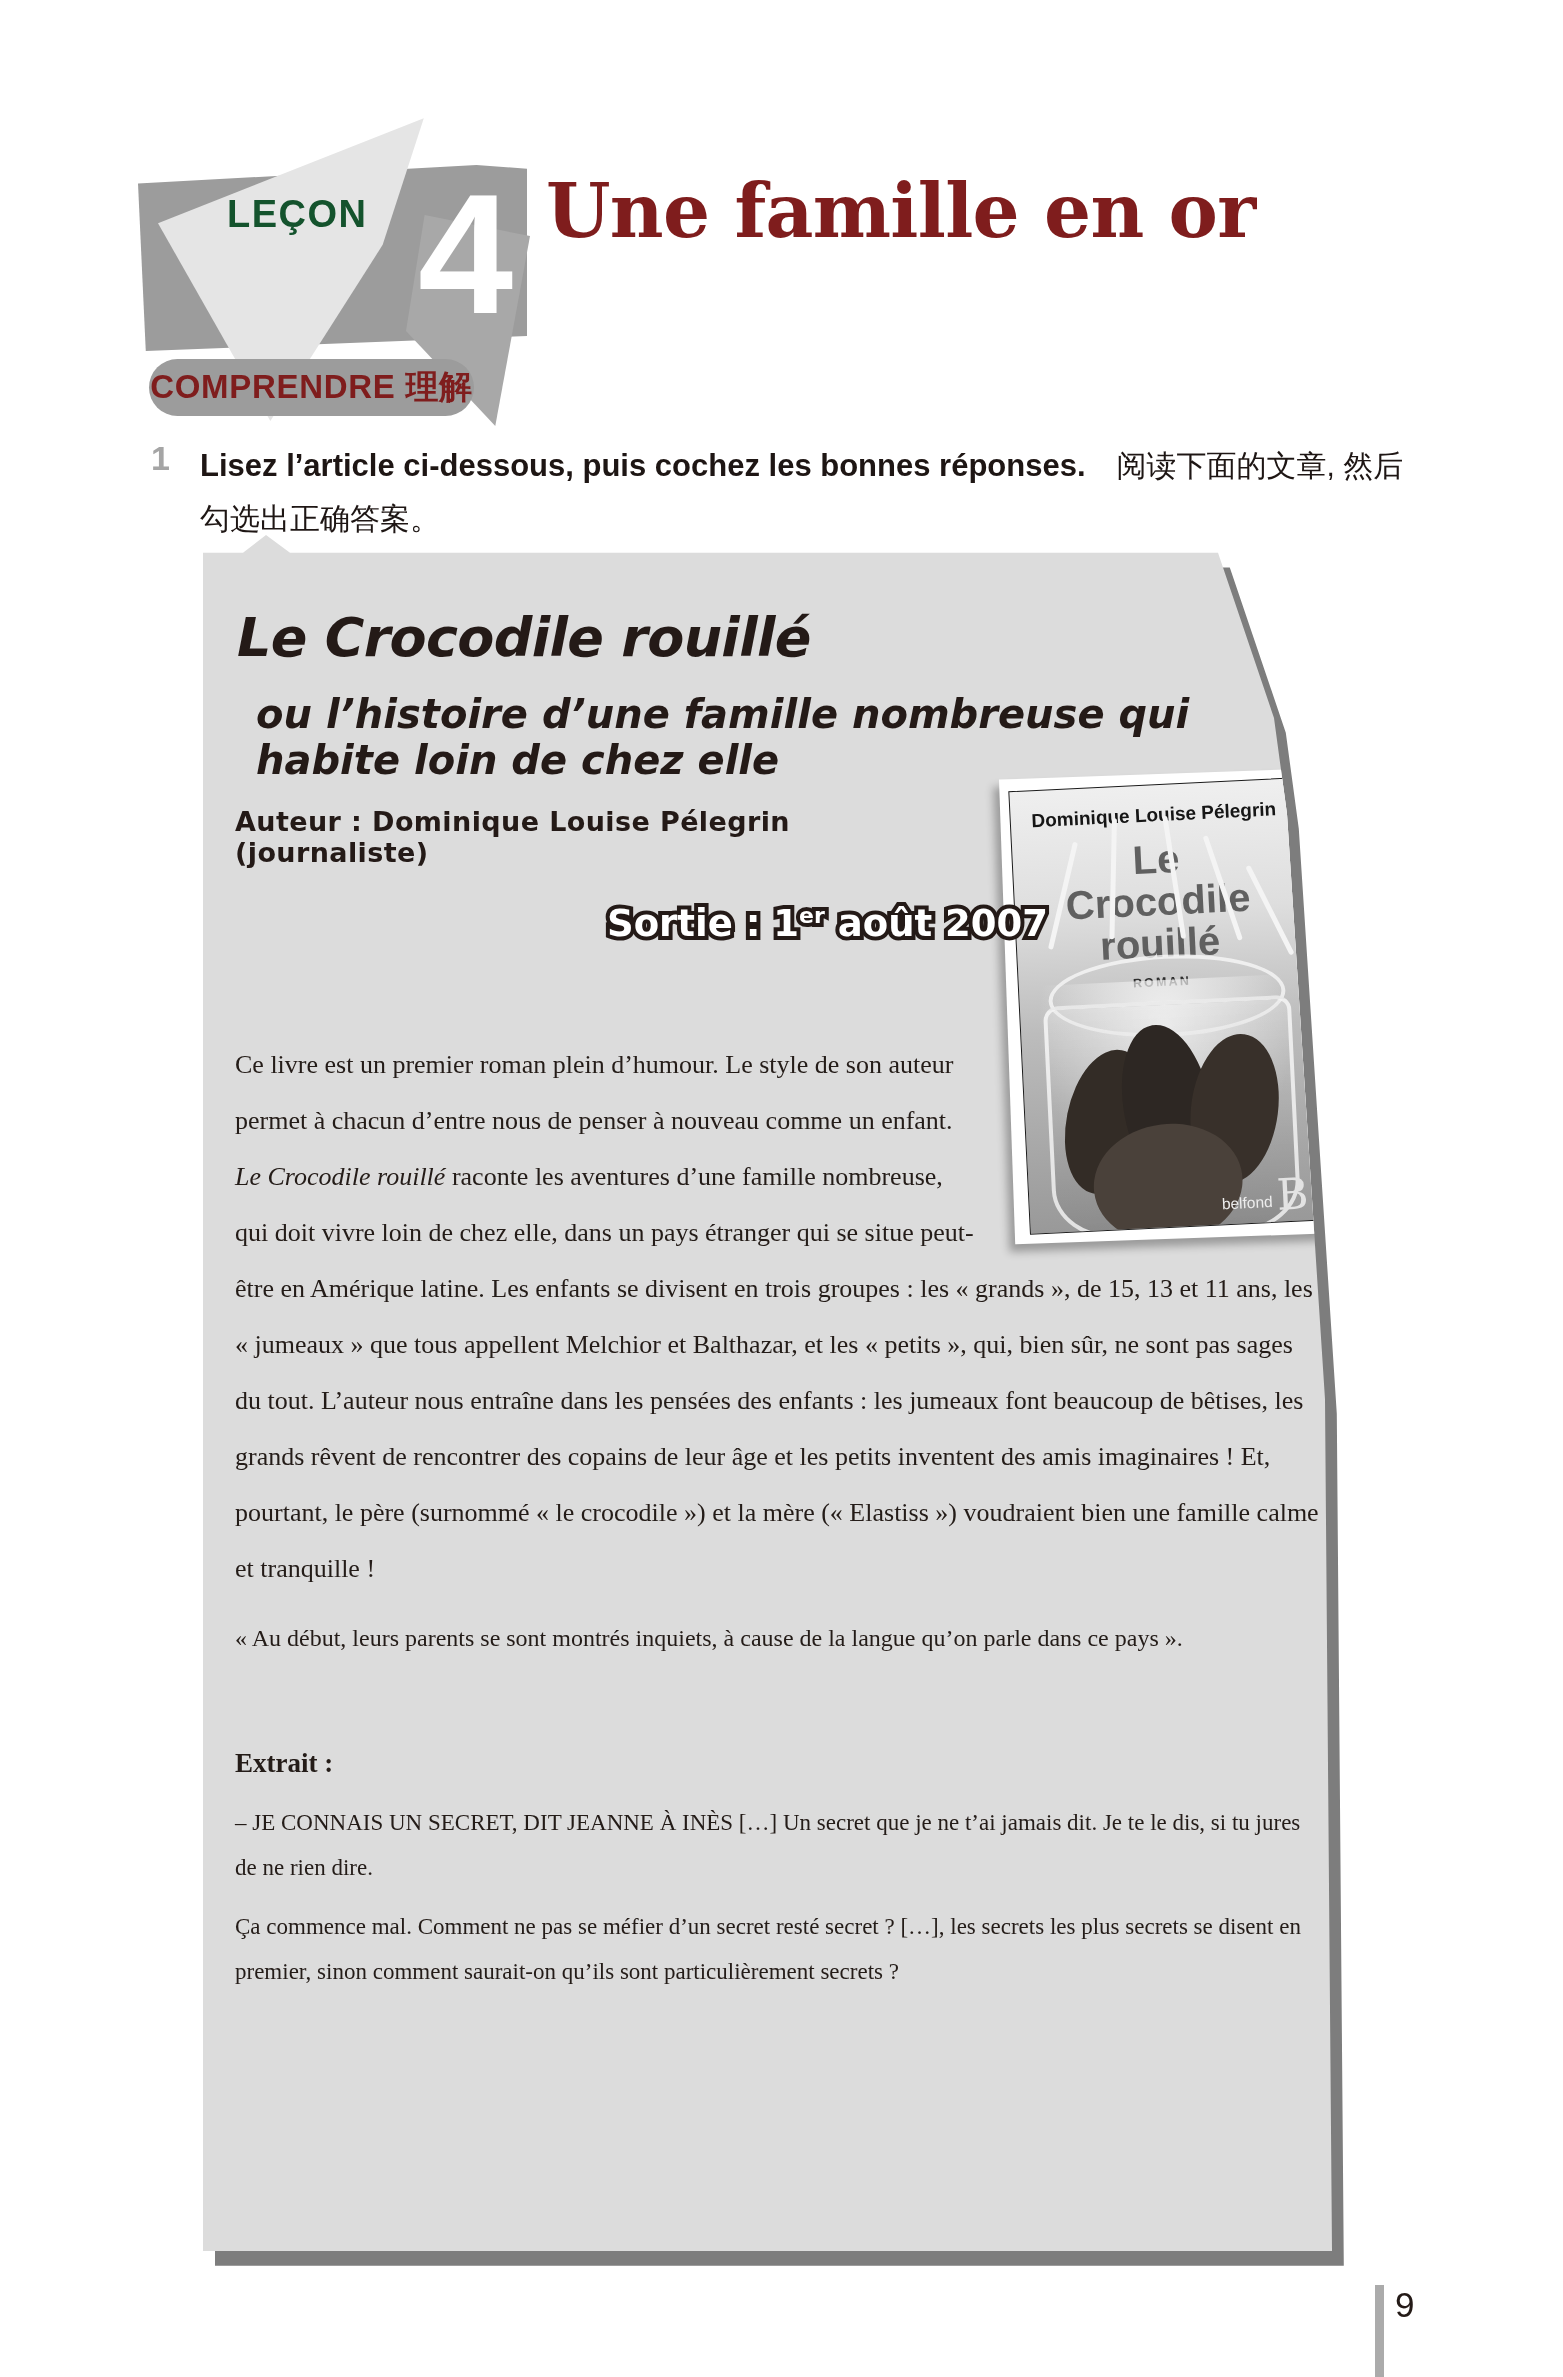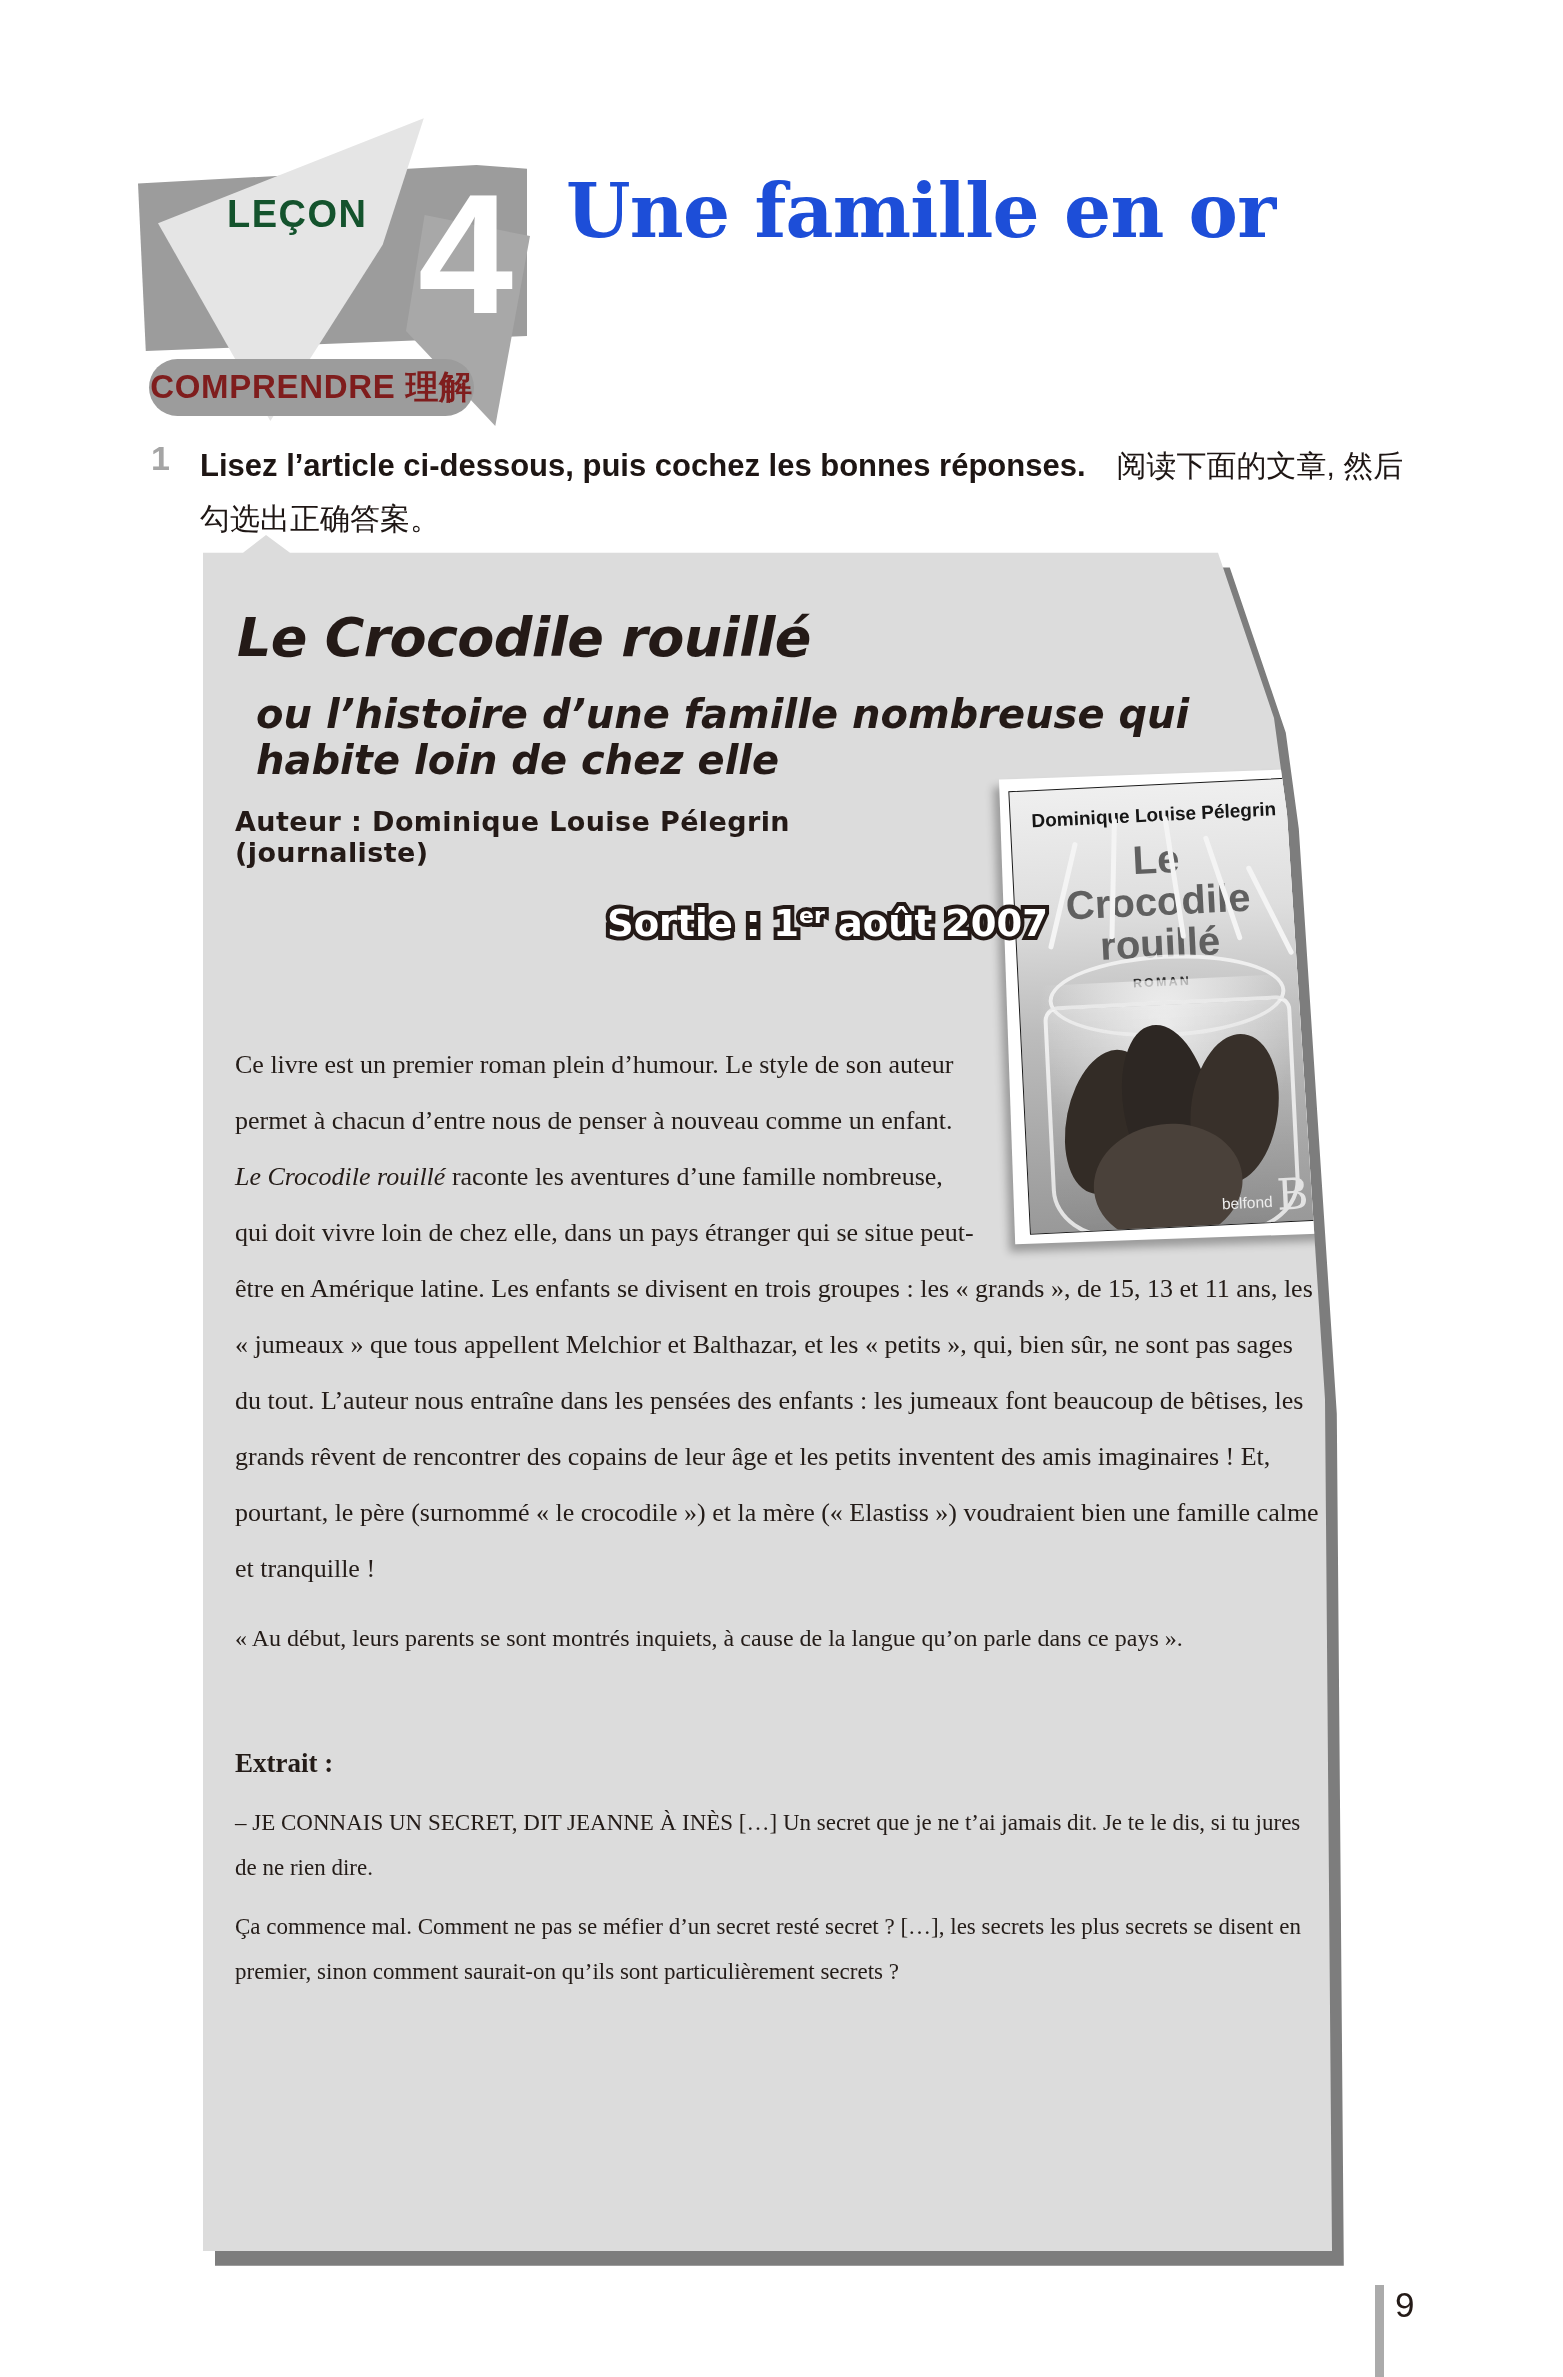--- a/index.html
+++ b/index.html
@@ -9,22 +9,22 @@
   
   .hdr-band{position:absolute;left:138px;top:165px;width:389px;height:186px;background:#9c9c9c;
             clip-path:polygon(0 10%,87% 0,100% 2%,100% 92%,2% 100%);}
   .hdr-fold{position:absolute;left:406px;top:215px;width:124px;height:211px;background:#a8a8a8;
             clip-path:polygon(15% 0,100% 10%,72% 100%,0 55%);}
   .hdr-diamond{position:absolute;left:158px;top:112px;width:274px;height:309px;background:#e5e5e5;
             clip-path:polygon(97% 2%,0 36%,41% 100%,82% 43%);}
   .hdr-lecon{position:absolute;left:227px;top:193px;font-size:38px;font-weight:bold;
             letter-spacing:1.5px;color:#14532d;}
   .hdr-num{position:absolute;left:418px;top:168px;font-size:171px;line-height:1;font-weight:bold;color:#ffffff;}
-  .hdr-title{position:absolute;left:566px;top:168px;font-family:"DejaVu Serif",serif;
-            font-weight:bold;font-size:74px;letter-spacing:-0.7px;color:#1d4ed8;white-space:nowrap;text-align:center;}
+  .hdr-title{position:absolute;left:546px;top:168px;font-family:"DejaVu Serif",serif;
+            font-weight:bold;font-size:74px;letter-spacing:-0.7px;color:#7f1d1d;white-space:nowrap;text-align:center;}
 
   
   .badge{position:absolute;left:149px;top:359px;width:325px;height:57px;border-radius:29.5px;
          background:#9c9c9c;display:flex;align-items:center;justify-content:center;}
   .badge span{color:#7f1d1d;font-weight:bold;font-size:33px;letter-spacing:0.7px;}
 
   
   .ex-num{position:absolute;left:151px;top:439px;font-size:34px;font-weight:bold;color:#a5a5a5;}
   .ex-text{position:absolute;left:200px;top:439px;width:1228px;font-size:31px;line-height:53px;color:#1e1614;}
   .ex-fr{font-weight:bold;}

